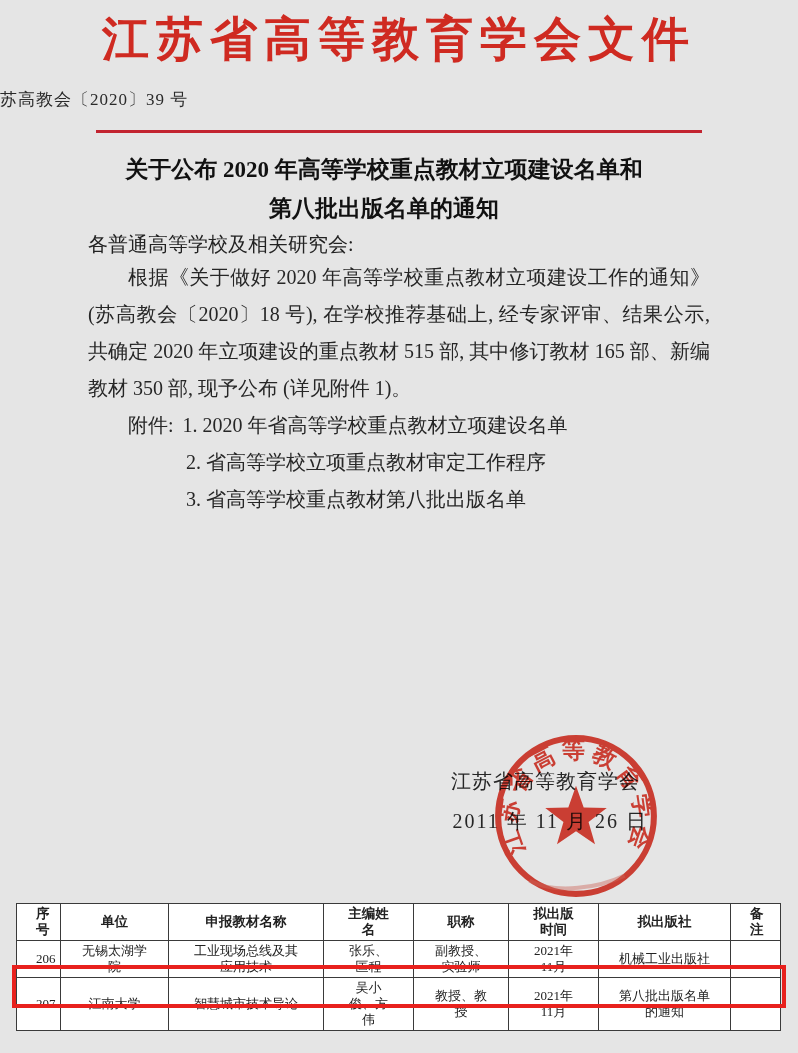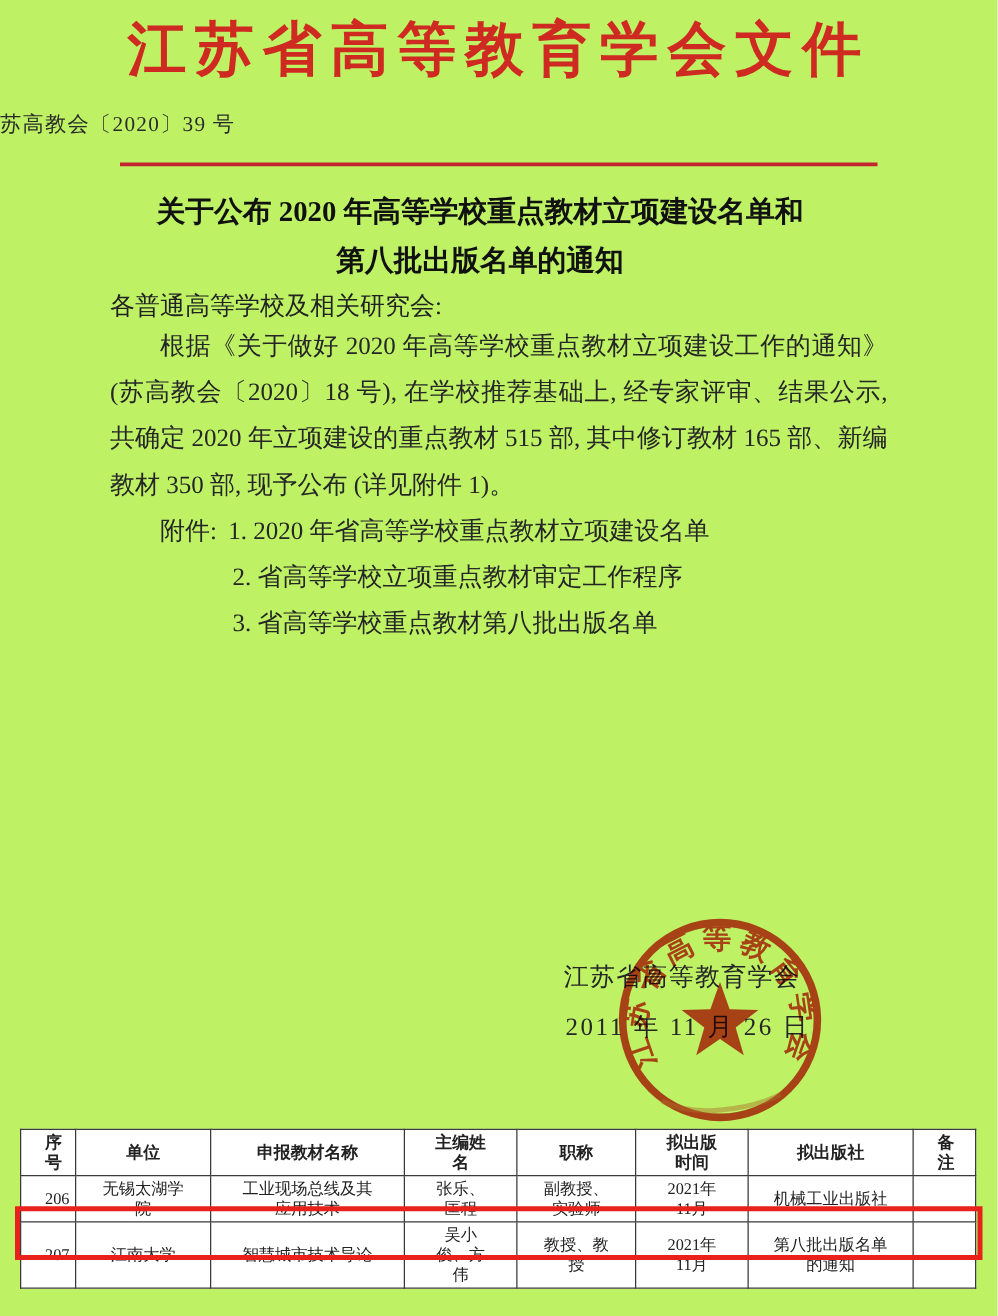--- a/index.html
+++ b/index.html
@@ -4,21 +4,21 @@
 <style>
   * { margin: 0; padding: 0; box-sizing: border-box; }
   html, body { width: 798px; height: 1053px; }
   body {
     font-family: "Liberation Serif", "DejaVu Serif", serif;
     background: #ffffff;
     color: #1f1f1f;
     position: relative;
     overflow: hidden;
   }
-  .page { position: absolute; inset: 0; background: #bef264; }
+  .page { position: absolute; inset: 0; background: #e5e5e5; }
 
   .red-header {
     position: absolute; top: 8px; left: 0; width: 100%;
     text-align: center;
     font-size: 47px; font-weight: bold;
     color: #cf2a21; letter-spacing: 7px;
   }
   .doc-number {
     position: absolute; top: 88px; left: 0; width: 100%;
     text-align: left; font-size: 17px; color: #2a2a2a;

